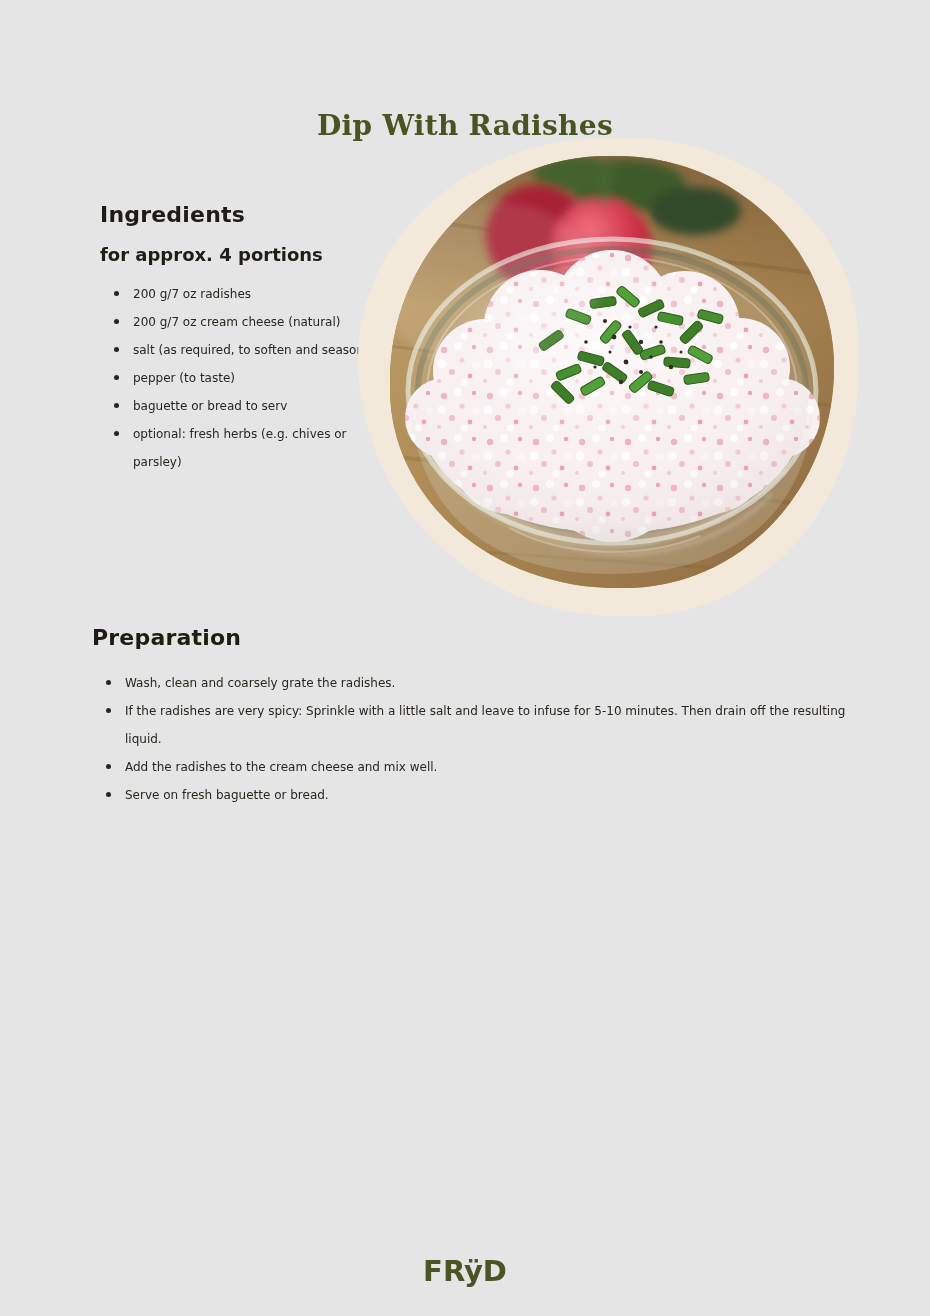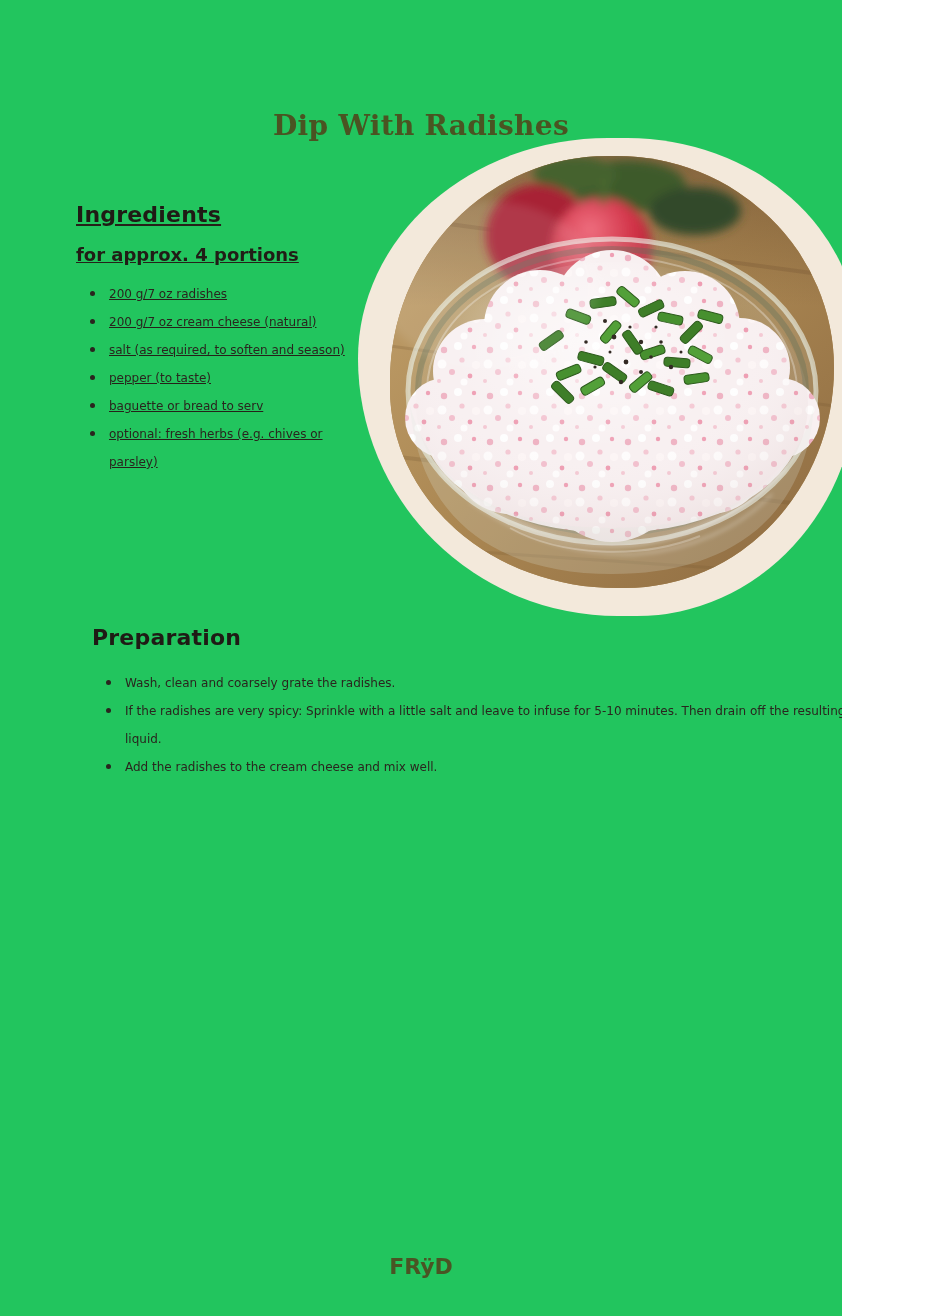--- a/index.html
+++ b/index.html
@@ -1,29 +1,29 @@
 <!DOCTYPE html>
 <html><head>
 <meta charset="utf-8">
 <style>
   html,body{margin:0;padding:0;}
   .page{
-    position:relative;width:842px;height:1316px;overflow:hidden;
-    background:#22c55e;color:#262119;
+    position:relative;width:930px;height:1316px;overflow:hidden;
+    background:#e5e5e5;color:#262119;
     font-family:"DejaVu Sans",sans-serif;
   }
   .page-title{
     position:absolute;top:90px;left:0;width:100%;text-align:center;
     font-family:"DejaVu Serif","Liberation Serif",serif;
     font-weight:bold;font-size:28px;letter-spacing:.3px;color:#4a5422;
   }
   .section-heading{
     margin:0;font-size:22px;font-weight:bold;color:#1f1b15;letter-spacing:.2px;
   }
-  .ingredients{position:absolute;left:76px;top:202px;width:280px;text-decoration:underline;}
+  .ingredients{position:absolute;left:100px;top:202px;width:280px;}
   .portions{margin-top:17px;font-size:18px;font-weight:bold;color:#211d16;}
   ul.recipe-list{
     list-style:none;margin:15px 0 0 0;padding:0;
     font-size:12px;line-height:28px;color:#2a251e;
   }
   ul.recipe-list li{position:relative;padding-left:33px;}
   ul.recipe-list li::before{
     content:"";position:absolute;left:14px;top:11px;
     width:5px;height:5px;border-radius:50%;background:#2a251e;
   }
@@ -35,21 +35,21 @@
   .photo-mask{
     position:absolute;left:32px;top:18px;width:444px;height:432px;
     border-radius:50% 50% 48% 52% / 53% 50% 52% 47%;
     overflow:hidden;background:#a9854f;
   }
   .photo-mask svg{display:block;width:100%;height:100%;}
   .preparation{position:absolute;left:92px;top:625px;width:760px;}
   .preparation ul.recipe-list{margin-top:19px;}
   .brand-logo{
     position:absolute;top:1254px;left:0;width:100%;text-align:center;
-    font-size:22px;font-weight:bold;color:#4a5424;letter-spacing:0px;
+    font-size:29px;font-weight:bold;color:#4a5424;letter-spacing:0px;
   }
 </style>
 </head>
 <body>
 
 <div class="page">
 
   <h1 class="page-title">Dip With Radishes</h1>
 
   <section class="ingredients">
@@ -204,18 +204,19 @@
       </svg>
     </div>
   </div>
 
   <section class="preparation">
     <h2 class="section-heading">Preparation</h2>
     <ul class="recipe-list">
       <li>Wash, clean and coarsely grate the radishes.</li>
       <li>If the radishes are very spicy: Sprinkle with a little salt and leave to infuse for 5-10 minutes. Then drain off the resulting liquid.</li>
       <li>Add the radishes to the cream cheese and mix well.</li>
+      <li>Serve on fresh baguette or bread.</li>
     </ul>
   </section>
 
   <div class="brand-logo">FRÿD</div>
 
 </div>
 
 </body></html>

